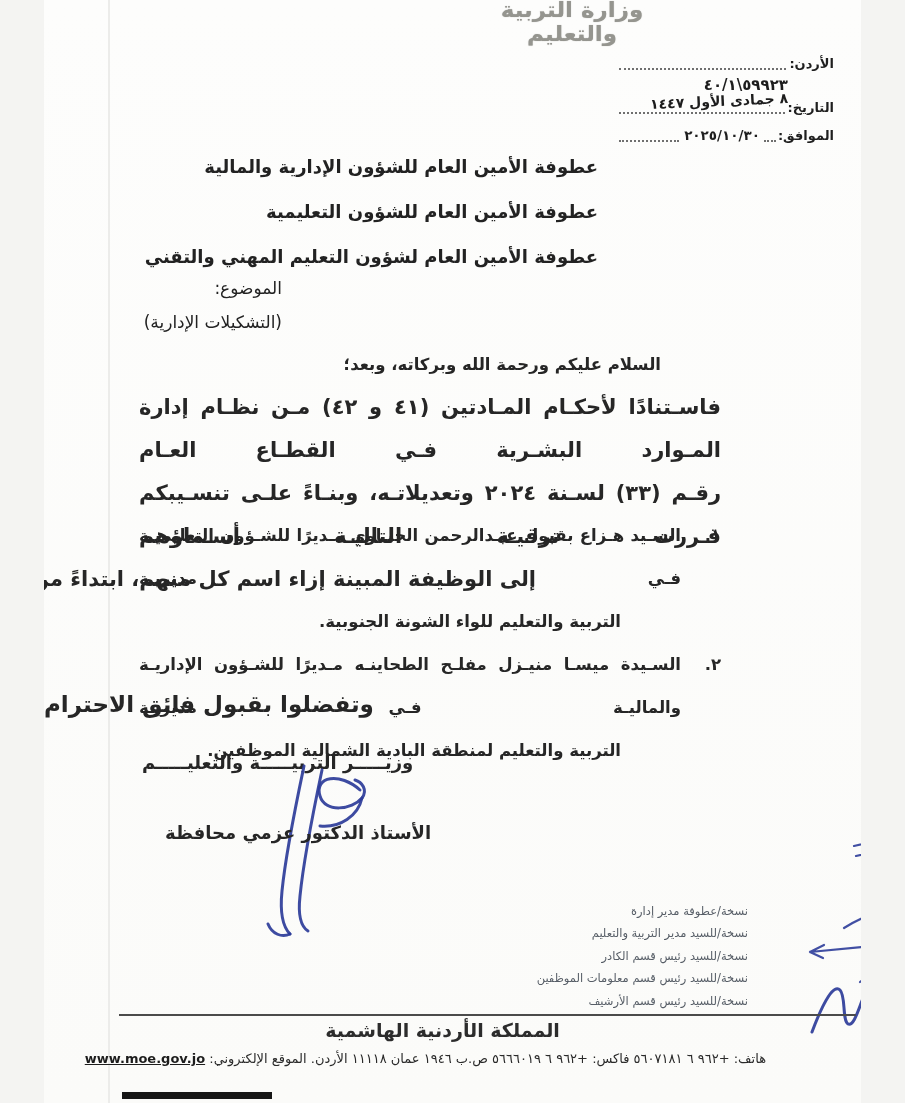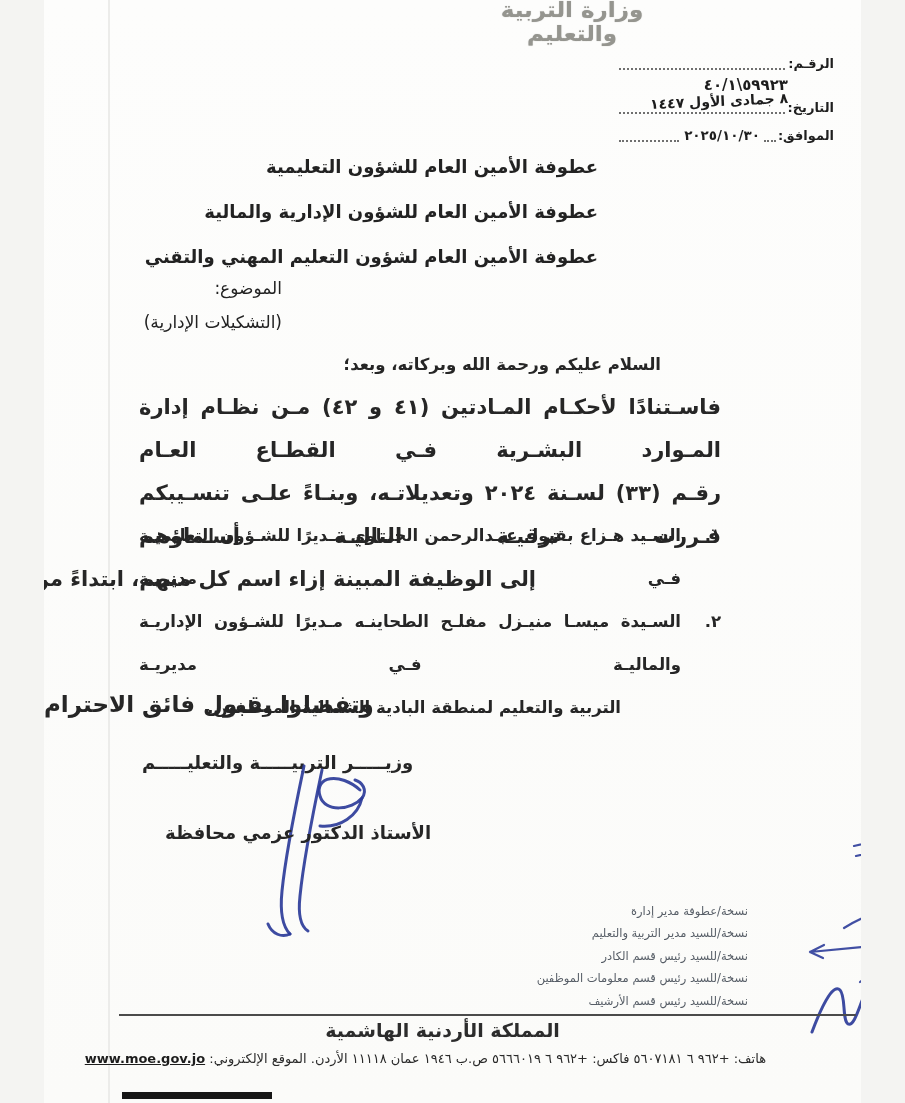--- a/index.html
+++ b/index.html
@@ -68,40 +68,40 @@
 <body>
 
 <div class="page">
 
   <div class="abs edge-line"></div>
 
   <div class="abs logo">وزارة التربية والتعليم</div>
 
   <div class="abs ref">
     <div class="ref-row" style="top:0;">
-      <span class="ref-label">الرقـم:</span>
+      <span class="ref-label">الأردن:</span>
       <span class="dots"></span>
     </div>
     <div class="ref-num ref-val-ltr">٥٩٩٢٣\٤٠/١</div>
     <div class="ref-row" style="top:44px;">
       <span class="ref-label">التاريخ:</span>
       <span class="dots"></span>
     </div>
     <div class="ref-date">٨ جمادى الأول ١٤٤٧</div>
     <div class="ref-row" style="top:72px;">
       <span class="ref-label">الموافق:</span>
       <span class="dots-sm"></span>
       <span class="ref-greg ref-val-ltr">٢٠٢٥/١٠/٣٠</span>
       <span class="dots"></span>
     </div>
   </div>
 
   <div class="abs addr">
+    <div>عطوفة الأمين العام للشؤون الإدارية والمالية</div>
     <div>عطوفة الأمين العام للشؤون التعليمية</div>
-    <div>عطوفة الأمين العام للشؤون الإدارية والمالية</div>
     <div>عطوفة الأمين العام لشؤون التعليم المهني والتقني</div>
   </div>
 
   <div class="abs subject">
     <div>الموضوع:</div>
     <div>(التشكيلات الإدارية)</div>
   </div>
 
   <div class="abs greet">السلام عليكم ورحمة الله وبركاته، وبعد؛</div>
 
@@ -109,20 +109,21 @@
     <div class="jline">فاسـتنادًا لأحكـام المـادتين (٤١ و ٤٢) مـن نظـام إدارة المـوارد البشـرية فـي القطـاع العـام</div>
     <div class="jline">رقـم (٣٣) لسـنة ٢٠٢٤ وتعديلاتـه، وبنـاءً علـى تنسـيبكم قـررت ترقيـة التاليـة أسـماؤهم</div>
     <div class="lastline">إلى الوظيفة المبينة إزاء اسم كل منهم، ابتداءً من تاريخه.</div>
   </div>
 
   <div class="abs list">
     <div class="li-row">
       <span class="li-num">١.</span>
       <span class="li-text">السـيد هـزاع بقبول عبـدالرحمن الحنـاوي مـديرًا للشـؤون التعليميـة فـي مديريـة</span>
     </div>
+    <div class="li-cont">التربية والتعليم للواء الشونة الجنوبية.</div>
     <div class="li-row">
       <span class="li-num">٢.</span>
       <span class="li-text">السـيدة ميسـا منيـزل مفلـح الطحاينـه مـديرًا للشـؤون الإداريـة والماليـة فـي مديريـة</span>
     </div>
     <div class="li-cont">التربية والتعليم لمنطقة البادية الشمالية الموظفين.</div>
   </div>
 
   <div class="abs closing">وتفضلوا بقبول فائق الاحترام</div>
 
   <div class="abs min-title">وزيـــــر التربيـــــة والتعليـــــم</div>

